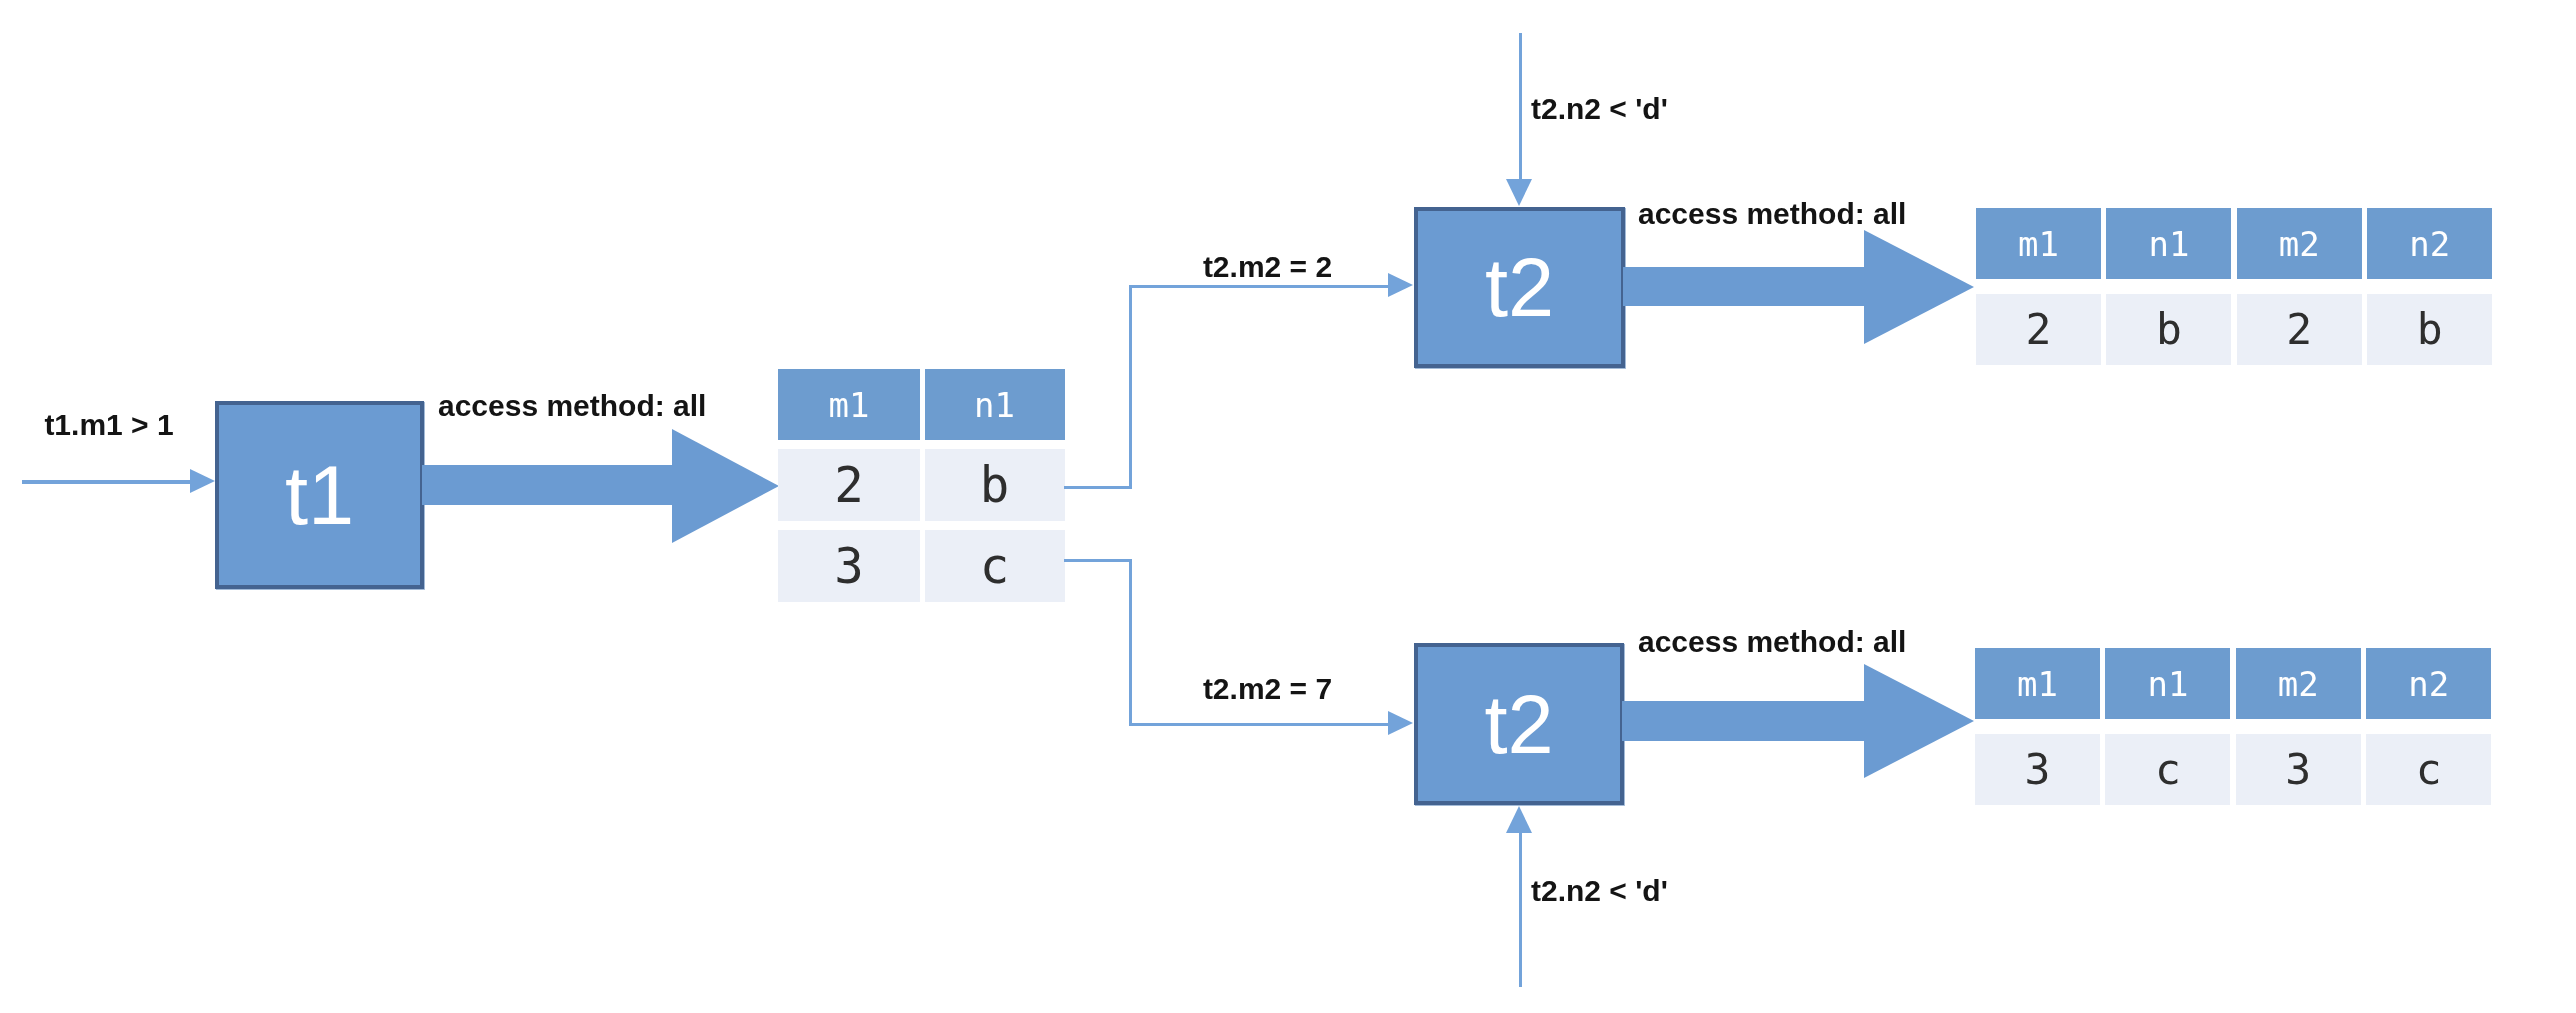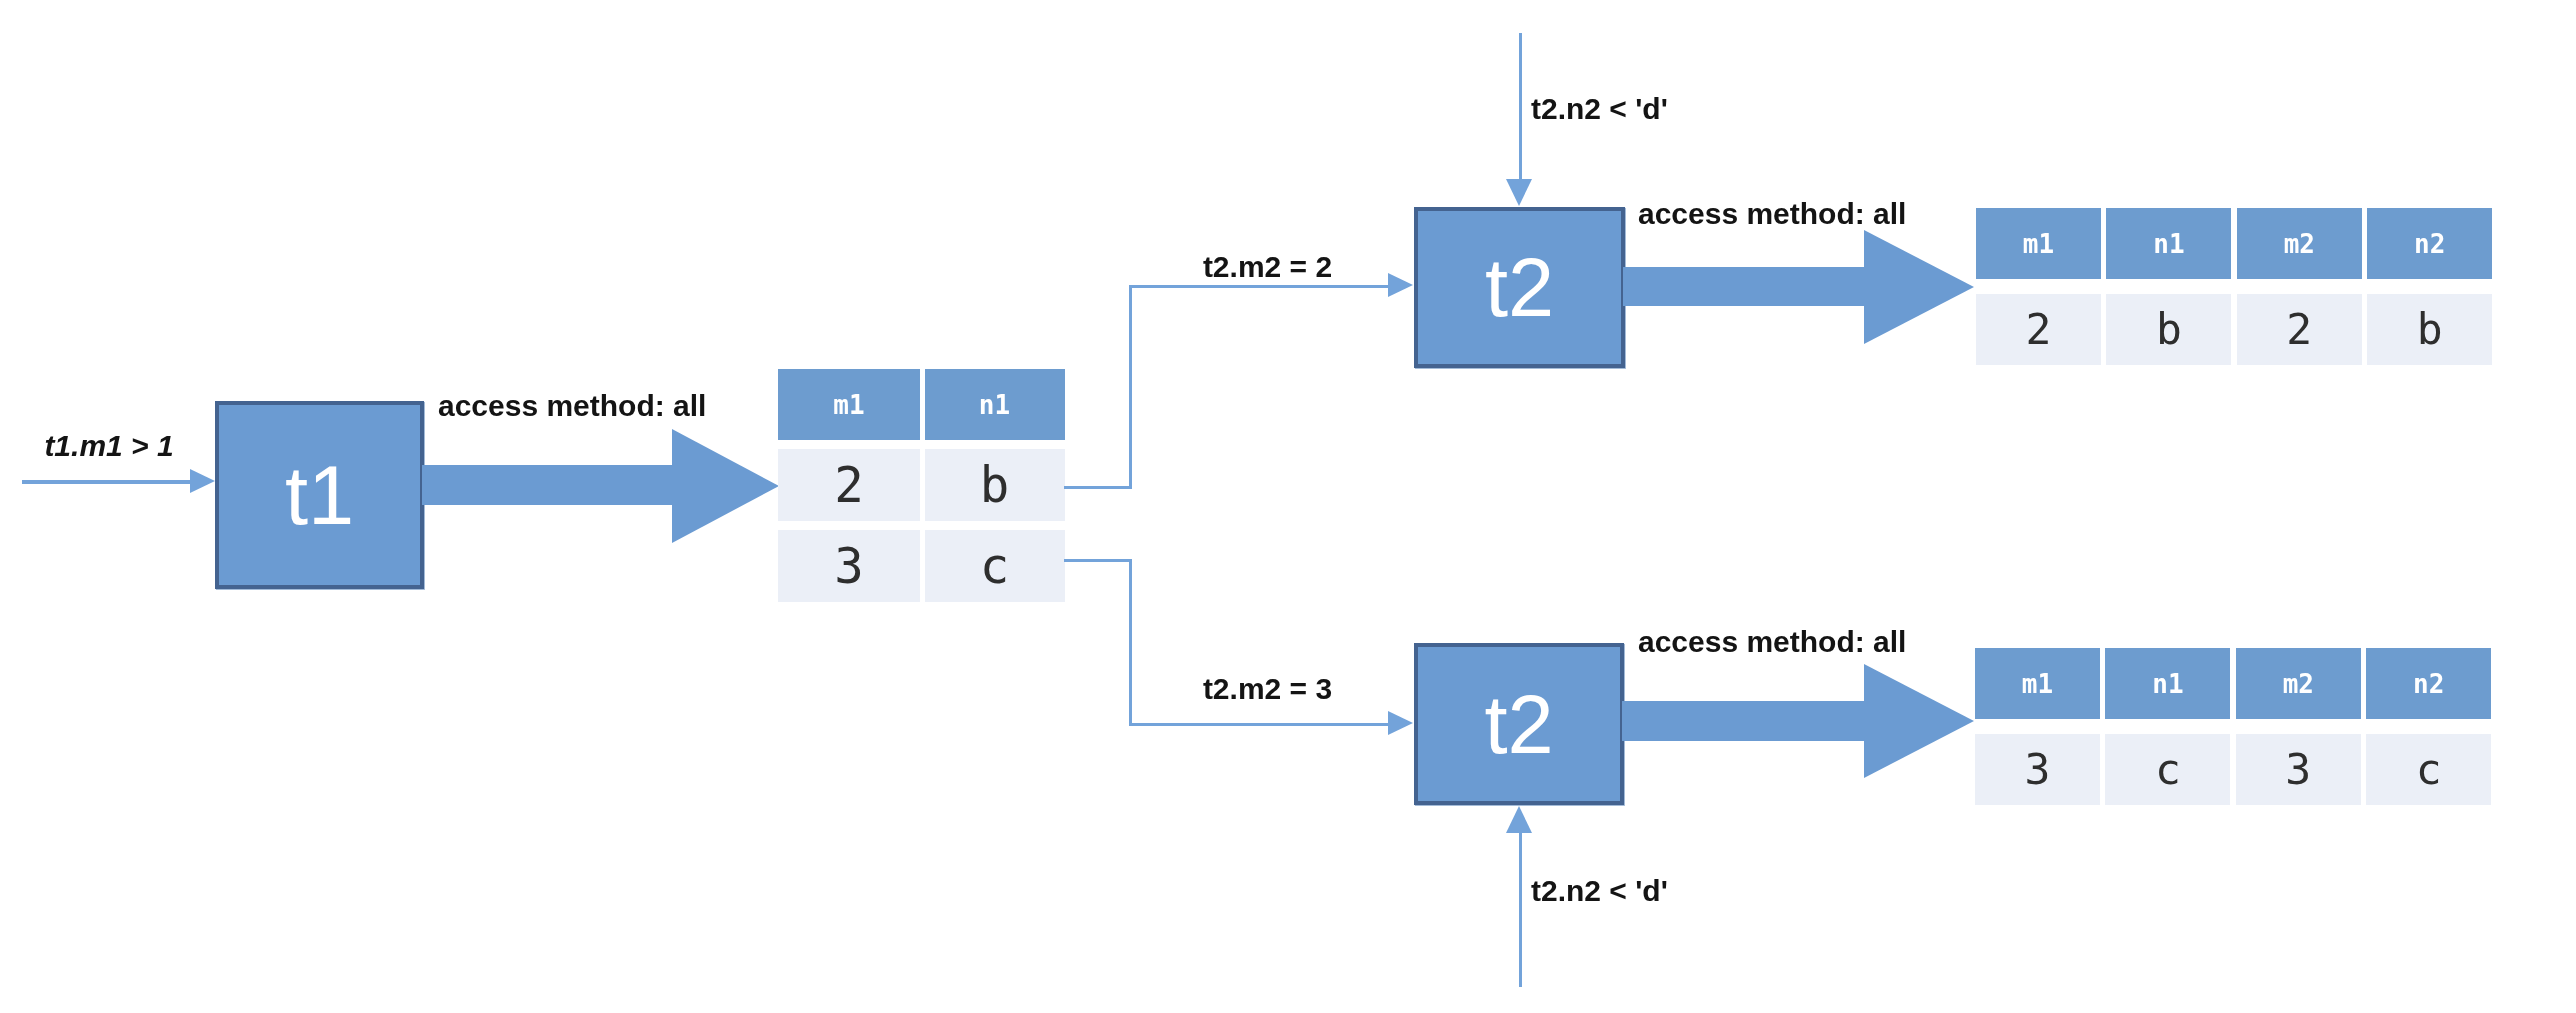--- a/index.html
+++ b/index.html
@@ -33,33 +33,33 @@
   .bighead.h118 { border-left:107px solid #6b9bd2; }
   .bighead.h121 { border-left:110px solid #6b9bd2; }
   
   .tbl { position:absolute; display:grid; }
   .tbl.two  { grid-template-columns:142px 140px; gap:9px 4.5px; }
   .tbl.four { grid-template-columns:repeat(4,125px); gap:14.5px 5.4px; }
   .th, .td {
     display:flex; align-items:center; justify-content:center;
     font-family:"DejaVu Sans Mono", monospace;
   }
-  .th { background:#6d9ccf; color:#ffffff; font-weight:bold; font-size:26px; }
+  .th { background:#6d9ccf; color:#ffffff; font-weight:normal; font-size:34px; }
   .td { background:#ebeff7; color:#2e2e2e; }
   .tbl.two  .th { height:71px; }
   .tbl.two  .td { height:72px; font-size:49px; }
   .tbl.four .th { height:71px; }
   .tbl.four .td { height:71px; font-size:43px; }
 </style>
 </head>
 <body>
 
 <div id="canvas">
 
-  <div class="lbl center" style="left:33px; top:429px; width:152px;font-style:italic;">t1.m1 &gt; 1</div>
+  <div class="lbl center" style="left:33px; top:408px; width:152px;">t1.m1 &gt; 1</div>
 
   <div class="line" style="left:22px; top:480px; width:170px; height:3.6px;"></div>
   <div class="tri tri-right" style="left:190px; top:469px;"></div>
 
   <div class="opbox" style="left:215px; top:401px; width:209px; height:188px;">
     <span>t1</span>
   </div>
 
   <div class="lbl" style="left:438px; top:389px;">access method: all</div>
 
@@ -78,21 +78,21 @@
   <div class="line" style="left:1064px; top:486px; width:67px; height:2.7px;"></div>
   <div class="line" style="left:1129px; top:285px; width:2.7px; height:204px;"></div>
   <div class="line" style="left:1131px; top:285px; width:259px; height:2.7px;"></div>
   <div class="tri tri-right" style="left:1388px; top:273px;"></div>
   <div class="lbl center" style="left:1197px; top:250px; width:141px;">t2.m2 = 2</div>
 
   <div class="line" style="left:1064px; top:559px; width:67px; height:2.7px;"></div>
   <div class="line" style="left:1129px; top:559px; width:2.7px; height:167px;"></div>
   <div class="line" style="left:1131px; top:723px; width:259px; height:2.7px;"></div>
   <div class="tri tri-right" style="left:1388px; top:711px;"></div>
-  <div class="lbl center" style="left:1197px; top:672px; width:141px;">t2.m2 = 3</div>
+  <div class="lbl center" style="left:1197px; top:672px; width:141px;">t2.m2 = 7</div>
 
   <div class="line" style="left:1519px; top:33px; width:2.7px; height:147px;"></div>
   <div class="tri tri-down" style="left:1506px; top:179px;"></div>
   <div class="lbl" style="left:1531px; top:92px;">t2.n2 &lt; 'd'</div>
 
   <div class="opbox" style="left:1414px; top:207px; width:211px; height:161px;">
     <span>t2</span>
   </div>
 
   <div class="lbl" style="left:1638px; top:197px;">access method: all</div>

